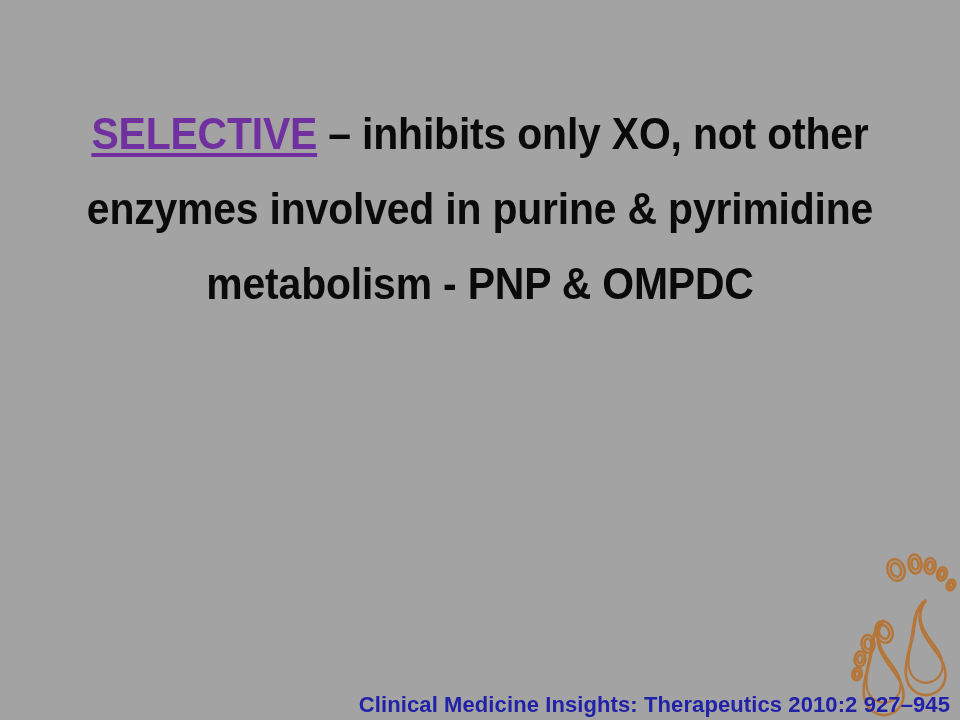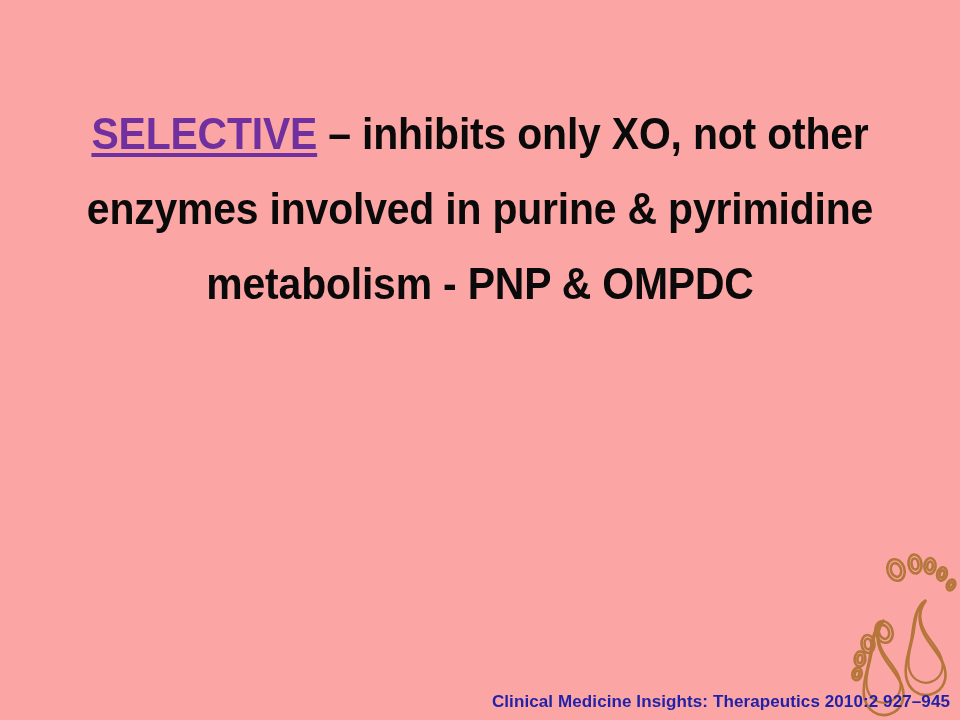--- a/index.html
+++ b/index.html
@@ -9,21 +9,21 @@
     background: #ffffff;
   }
   body {
     font-family: "Liberation Sans", "DejaVu Sans", sans-serif;
   }
 
   #slide {
     position: relative;
     width: 960px;
     height: 720px;
-    background: #fca5a5;
+    background: #a3a3a3;
     overflow: hidden;
   }
 
   
   .body-block {
     position: absolute;
     left: 0;
     width: 960px;
     text-align: center;
     font-weight: bold;
@@ -71,21 +71,21 @@
     height: 168px;
   }
   #footprints svg { display: block; }
 
   
   #citation {
     position: absolute;
     right: 10px;
     top: 692px;
     font-family: "Liberation Sans", "DejaVu Sans", sans-serif;
-    font-size: 17px;
+    font-size: 22px;
     font-weight: bold;
     color: #2222A8;
     letter-spacing: 0.1px;
     white-space: nowrap;
   }
 </style>
 </head>
 <body>
 
 <div id="slide">

